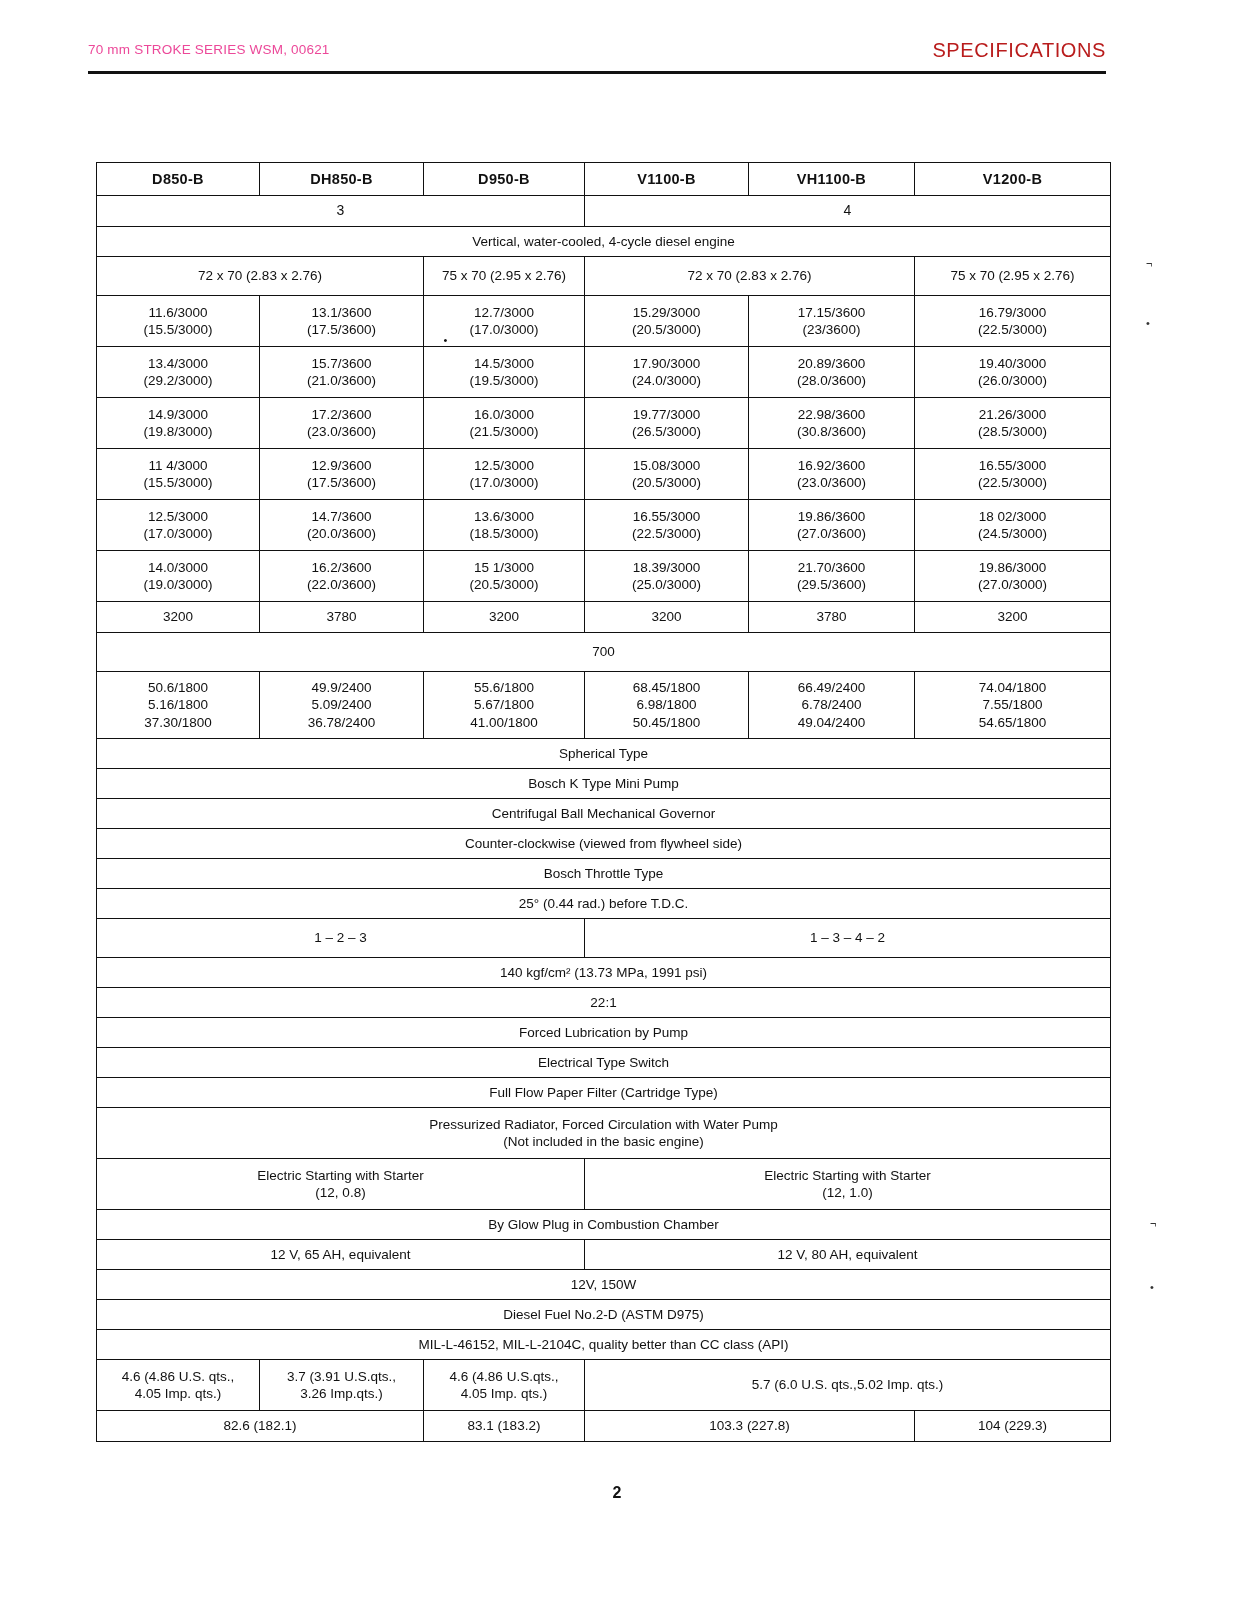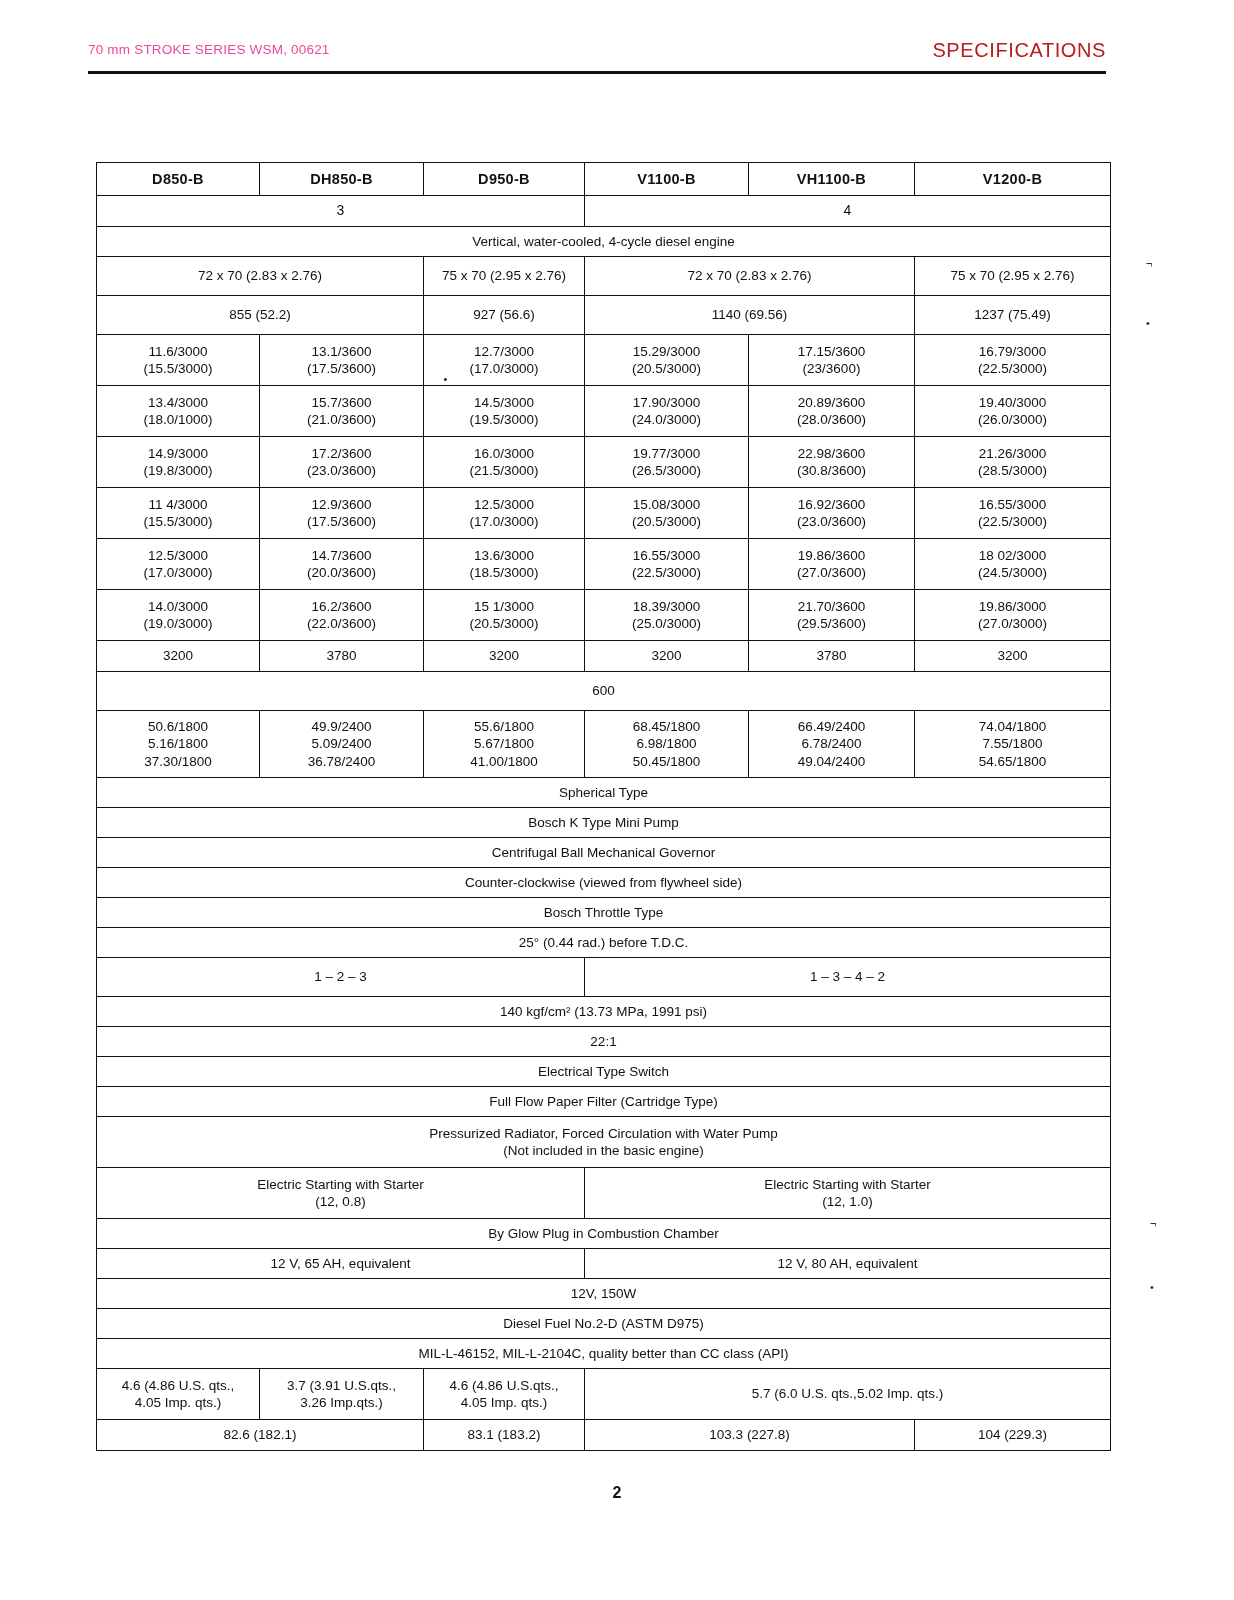--- a/index.html
+++ b/index.html
@@ -188,26 +188,20 @@
       <td class="band" colspan="6">Vertical, water-cooled, 4-cycle diesel engine</td>
     </tr>
 
     <tr>
       <td class="tall" colspan="2">72 x 70 (2.83 x 2.76)</td>
       <td class="tall">75 x 70 (2.95 x 2.76)</td>
       <td class="tall" colspan="2">72 x 70 (2.83 x 2.76)</td>
       <td class="tall">75 x 70 (2.95 x 2.76)</td>
     </tr>
 
-    <tr>
-      <td class="tall" colspan="2">855 (52.2)</td>
-      <td class="tall">927 (56.6)</td>
-      <td class="tall" colspan="2">1140 (69.56)</td>
-      <td class="tall">1237 (75.49)</td>
-    </tr>
 
     <tr>
       <td class="twoline">
             <span class="sub">11.6/3000</span>
             <span class="sub">(15.5/3000)</span>
           </td>
       <td class="twoline">
             <span class="sub">13.1/3600</span>
             <span class="sub">(17.5/3600)</span>
           </td>
@@ -224,21 +218,21 @@
             <span class="sub">(23/3600)</span>
           </td>
       <td class="twoline">
             <span class="sub">16.79/3000</span>
             <span class="sub">(22.5/3000)</span>
           </td>
     </tr>
     <tr>
       <td class="twoline">
             <span class="sub">13.4/3000</span>
-            <span class="sub">(18.0/1000)</span>
+            <span class="sub">(29.2/3000)</span>
           </td>
       <td class="twoline">
             <span class="sub">15.7/3600</span>
             <span class="sub">(21.0/3600)</span>
           </td>
       <td class="twoline">
             <span class="sub">14.5/3000</span>
             <span class="sub">(19.5/3000)</span>
           </td>
       <td class="twoline">
@@ -362,21 +356,21 @@
     <tr>
       <td class="single">3200</td>
       <td class="single">3780</td>
       <td class="single">3200</td>
       <td class="single">3200</td>
       <td class="single">3780</td>
       <td class="single">3200</td>
     </tr>
 
     <tr>
-      <td class="tall" colspan="6">600</td>
+      <td class="tall" colspan="6">700</td>
     </tr>
 
     <tr>
       <td class="threeline">
             <span class="sub">50.6/1800</span>
             <span class="sub">5.16/1800</span>
             <span class="sub">37.30/1800</span>
           </td>
       <td class="threeline">
             <span class="sub">49.9/2400</span>
@@ -427,20 +421,23 @@
     <tr>
       <td class="tall" colspan="3">1 – 2 – 3</td>
       <td class="tall" colspan="3">1 – 3 – 4 – 2</td>
     </tr>
 
     <tr>
       <td class="band" colspan="6">140 kgf/cm² (13.73 MPa, 1991 psi)</td>
     </tr>
     <tr>
       <td class="band" colspan="6">22:1</td>
+    </tr>
+    <tr>
+      <td class="band" colspan="6">Forced Lubrication by Pump</td>
     </tr>
     <tr>
       <td class="band" colspan="6">Electrical Type Switch</td>
     </tr>
     <tr>
       <td class="band" colspan="6">Full Flow Paper Filter (Cartridge Type)</td>
     </tr>
 
     <tr>
       <td class="band-tall" colspan="6">

